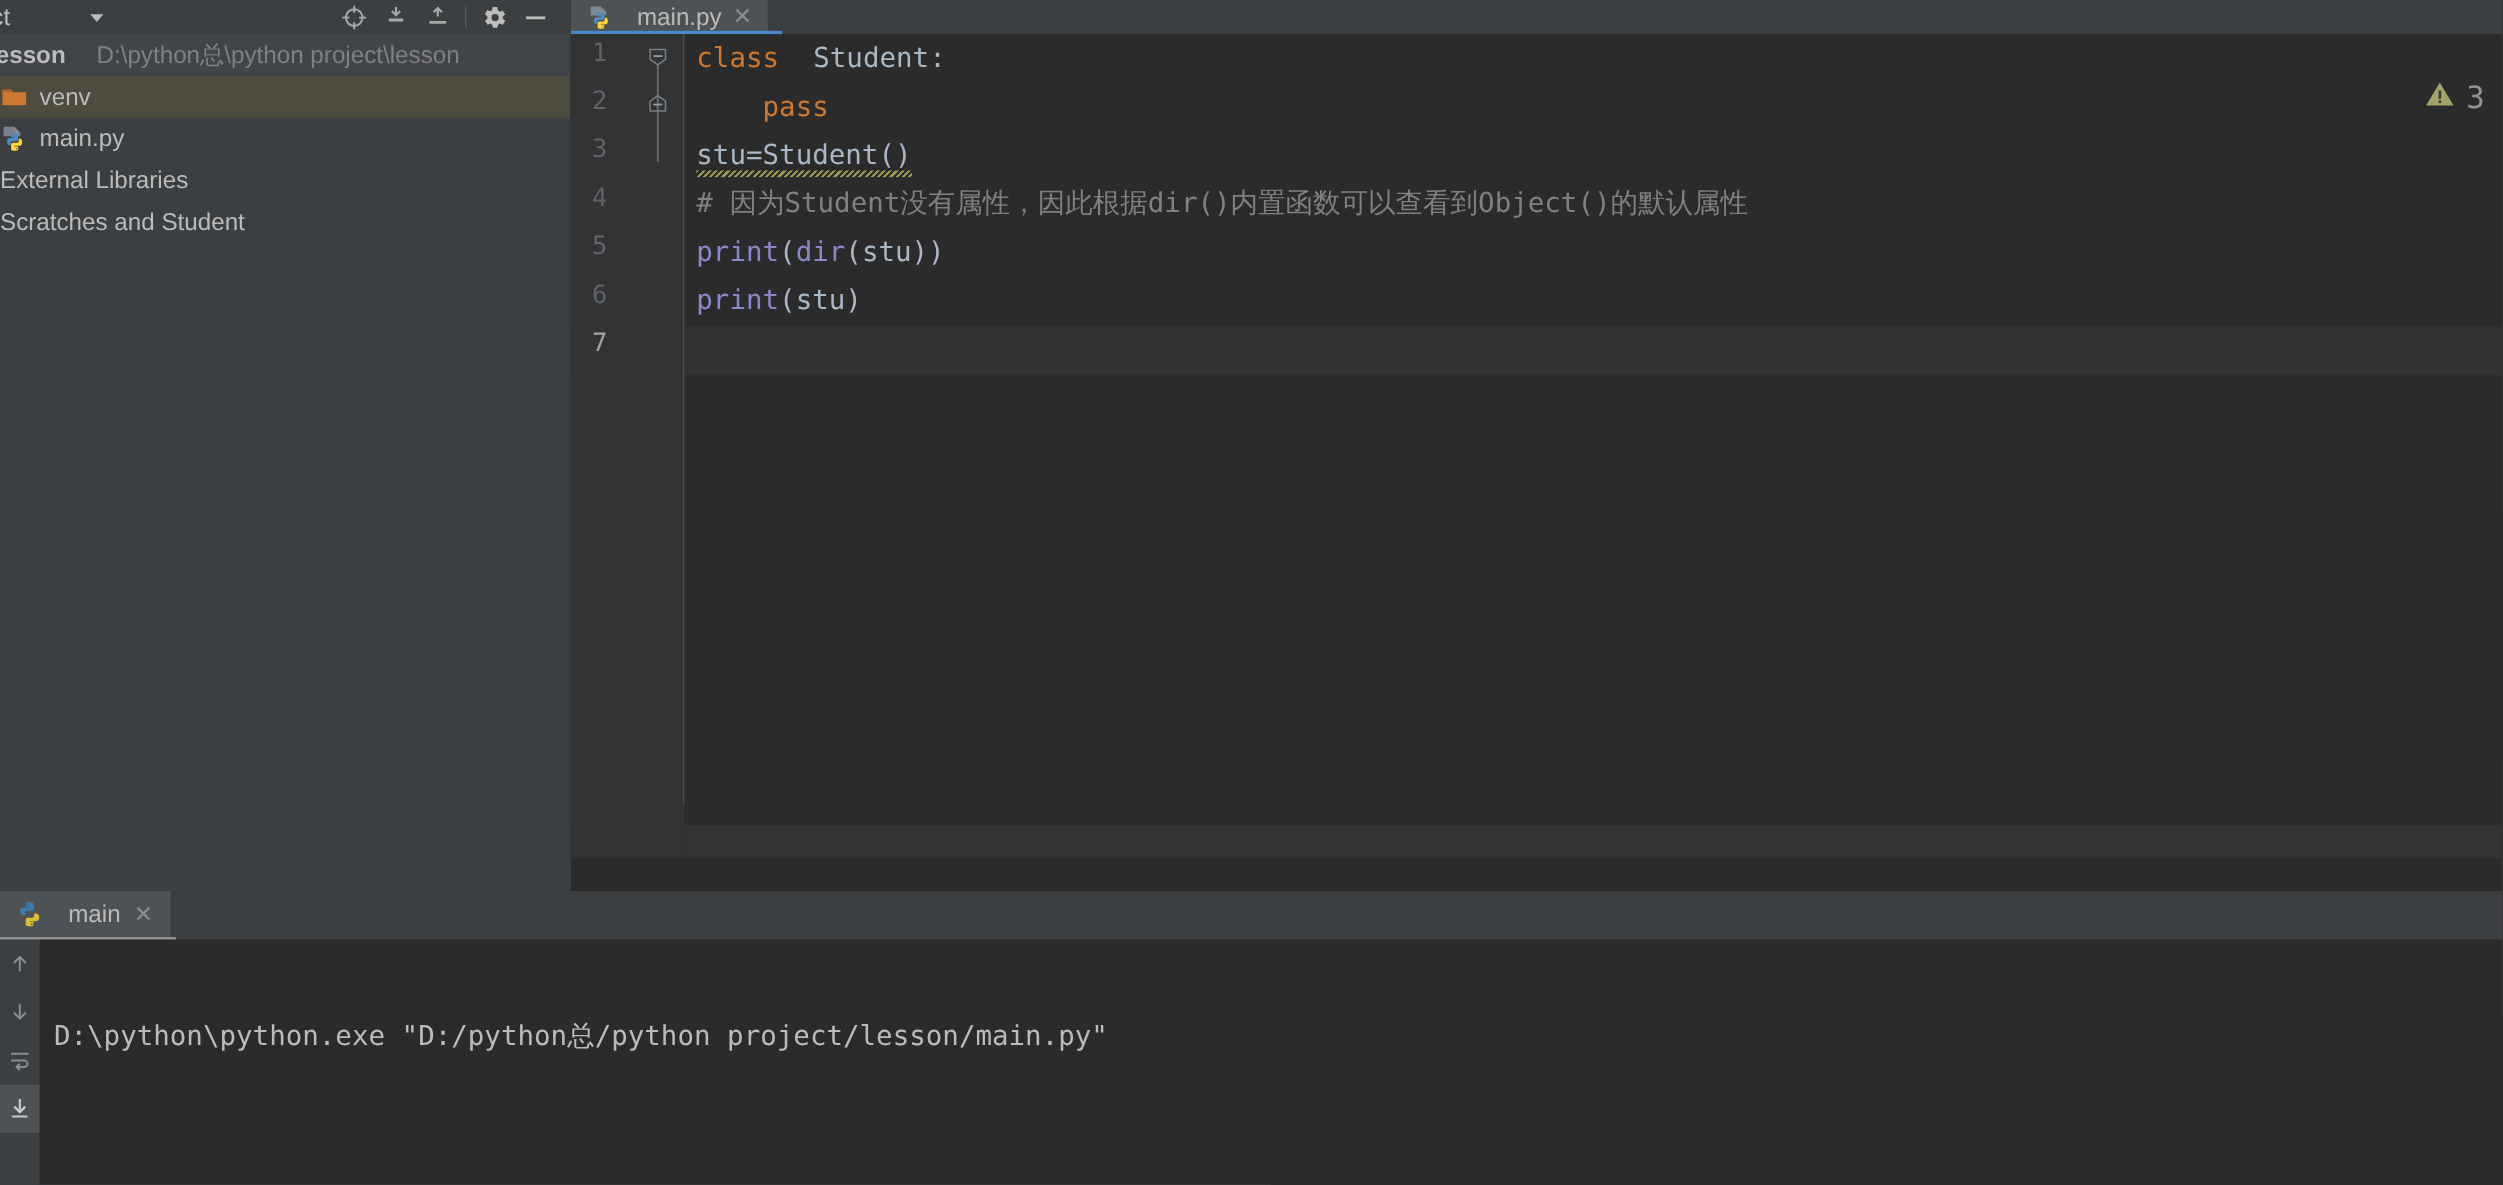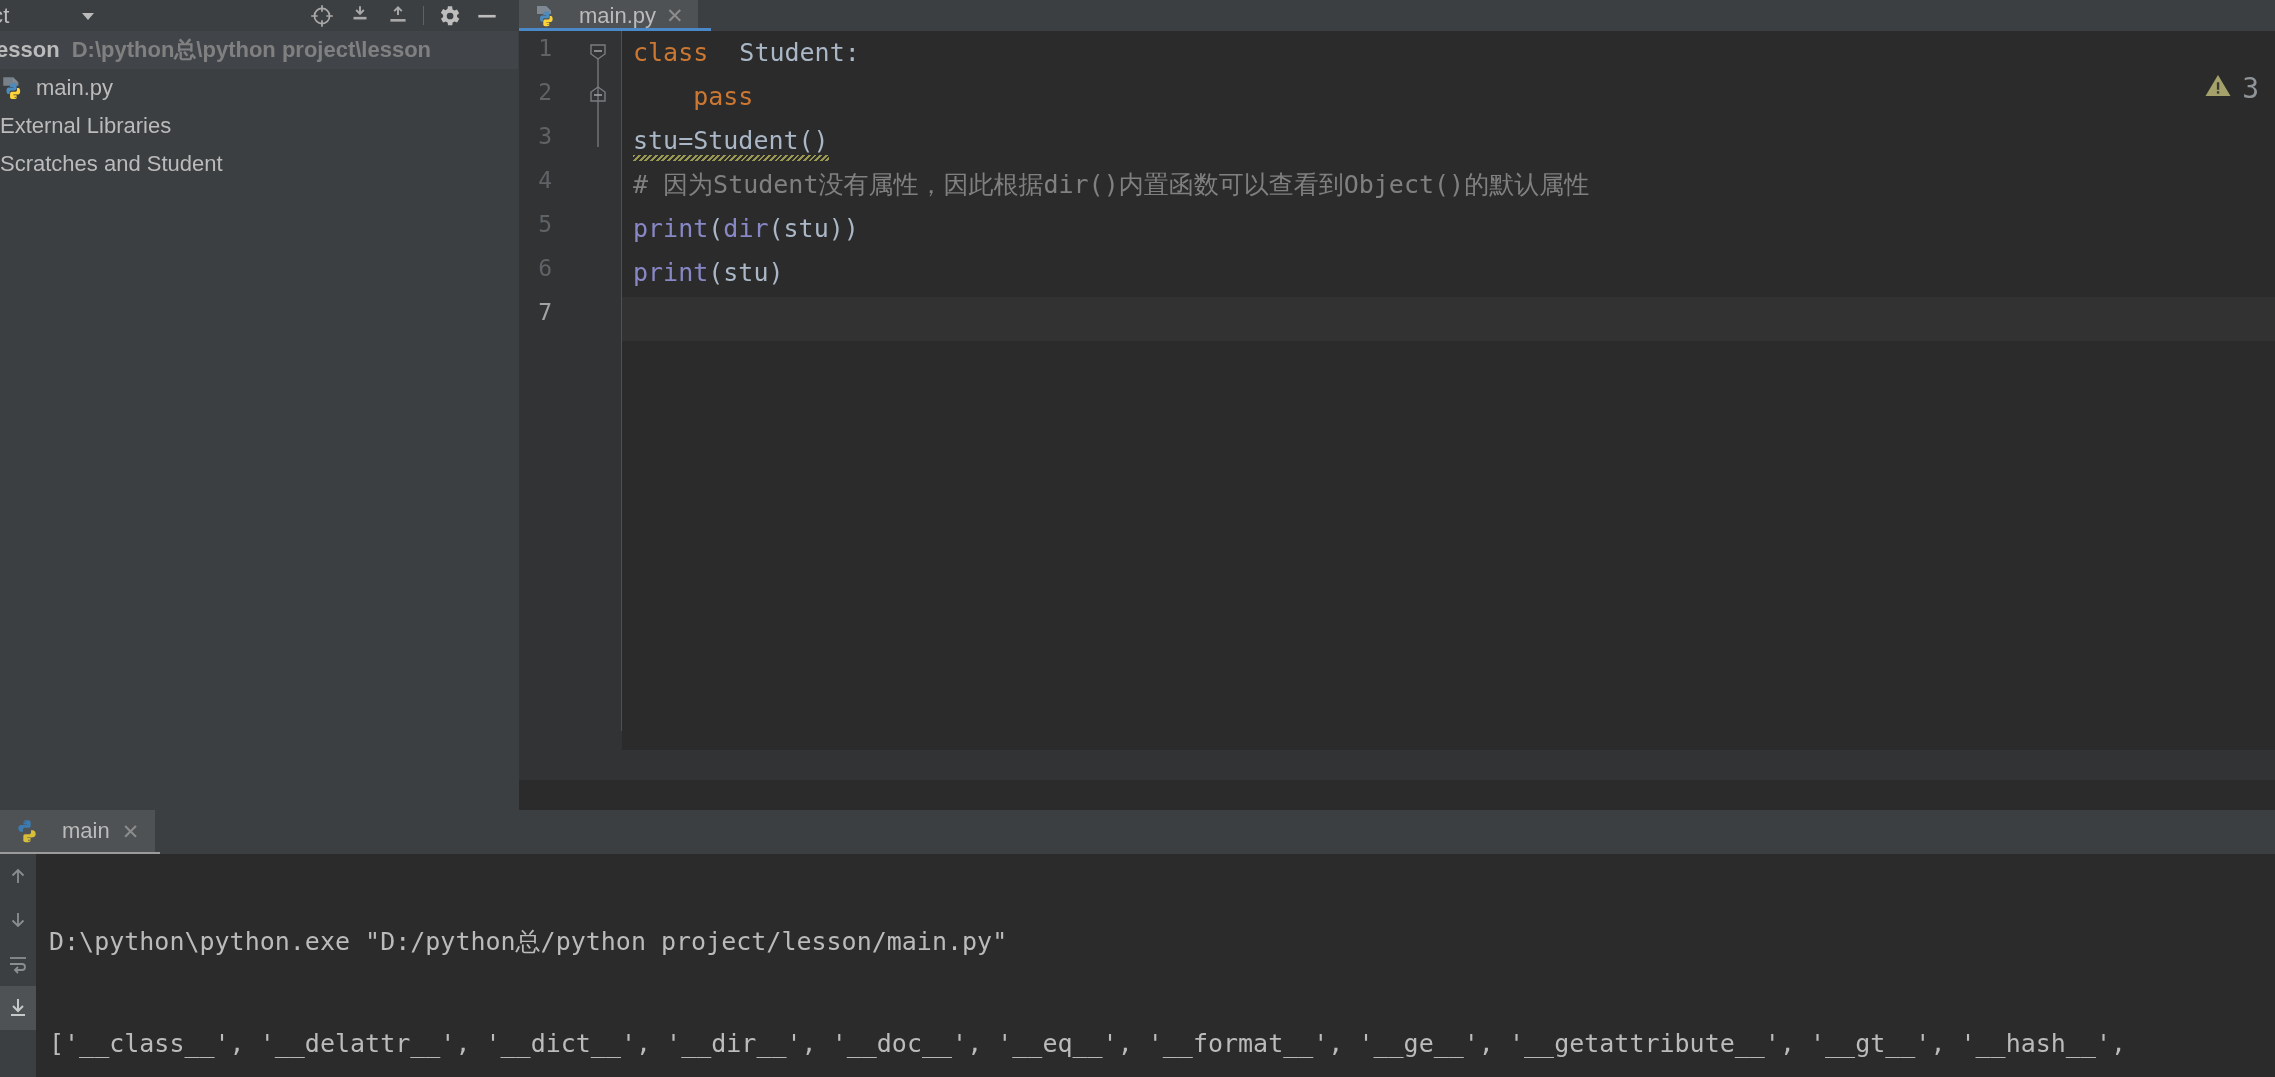--- a/index.html
+++ b/index.html
@@ -34,21 +34,21 @@
   .tb-sep { width: 1px; height: 19px; background: #5e6265; margin: 0 6px; }
 
   #tree { position: absolute; left: 0; top: 31px; right: 0; bottom: 0; }
   .tree-row {
     height: 38px; display: flex; align-items: center;
     font-size: 22px; color: #bbbbbb; padding-left: 0px; white-space: nowrap;
   }
   .tree-row.root { background: #41454a; }
   .tree-row.selected { background: #4e4b3f; }
   .row-name { font-weight: bold; margin-left: -10px; }
-  .row-path { color: #808080; margin-left: 12px; font-weight: bold; }
+  .row-path { color: #808080; margin-left: 28px; font-weight: normal; }
   .ico { width: 26px; height: 26px; margin-right: 10px; flex: 0 0 auto;
          display: inline-flex; align-items: center; justify-content: center; }
 
   
   #editor-area {
     position: absolute; left: 519px; top: 0; right: 0; height: 810px;
     background: #2b2b2b;
   }
   #tabbar { position: relative; height: 31px; background: #3c3f41; }
   #tab-main {
@@ -172,20 +172,29 @@
       </div>
     </div>
 
     <div id="tree">
 
       <div class="tree-row root" style="padding-left:0px">
         <span class="row-name">lesson</span>
         <span class="row-path">D:\python总\python project\lesson</span>
       </div>
 
+      <div class="tree-row selected" style="padding-left:0px">
+        <span class="ico">
+          <svg width="26" height="26" viewBox="0 0 24 24">
+              <path d="M2 6h7l2 2.2h11V19H2z" fill="#cc7832"></path>
+              <path d="M2 6h7l2 2.2H2z" fill="#b4682a"></path>
+            </svg>
+        </span>
+        <span>venv</span>
+      </div>
 
       <div class="tree-row" style="padding-left:0px">
         <span class="ico">
           <svg width="26" height="26" viewBox="0 0 24 24">
             <path d="M3 2h9l5 5v3H3z" fill="#a9b7c6" opacity=".55"></path>
             <path d="M12 2l5 5h-5z" fill="#7e8a96"></path>
             <path d="M12.2 7.5c-3.1 0-2.9 1.3-2.9 1.3v2.3h3v.5H8.1s-2.1-.2-2.1 3 1.8 3 1.8 3h1.1v-1.6s-.1-1.8 1.7-1.8h3s1.7 0 1.7-1.7V9.2s.3-1.7-2.9-1.7zm-1.6 1c.3 0 .6.3.6.6s-.3.6-.6.6-.6-.3-.6-.6.3-.6.6-.6z" fill="#4b8bbe"></path>
             <path d="M12.4 22.2c3.1 0 2.9-1.3 2.9-1.3v-2.3h-3v-.5h4.2s2.1.2 2.1-3-1.8-3-1.8-3h-1.1v1.6s.1 1.8-1.7 1.8h-3s-1.7 0-1.7 1.7v3.3s-.3 1.7 2.9 1.7zm1.6-1c-.3 0-.6-.3-.6-.6s.3-.6.6-.6.6.3.6.6-.3.6-.6.6z" fill="#ffd43b"></path>
           </svg>
         </span>
@@ -318,19 +327,18 @@
       <div class="rs-btn active">
         <svg width="24" height="24" viewBox="0 0 24 24" fill="none" stroke="#c6c9ca" stroke-width="2">
           <path d="M12 3v11M7 10l5 5 5-5"></path>
             <path d="M5 19h14"></path>
         </svg>
       </div>
     </div>
 
     <div id="console">
       <div class="con-line">D:\python\python.exe "D:/python总/python project/lesson/main.py"</div>
-      <div class="con-line">['__class__', '__delattr__', '__dict__', '__dir__', '__doc__', '__eq__', '__format__', '__ge__', '__getattribute__', '__gt__', '__hash__',</div>
       
       
     </div>
   </div>
 
 </div>
 
 </body></html>

